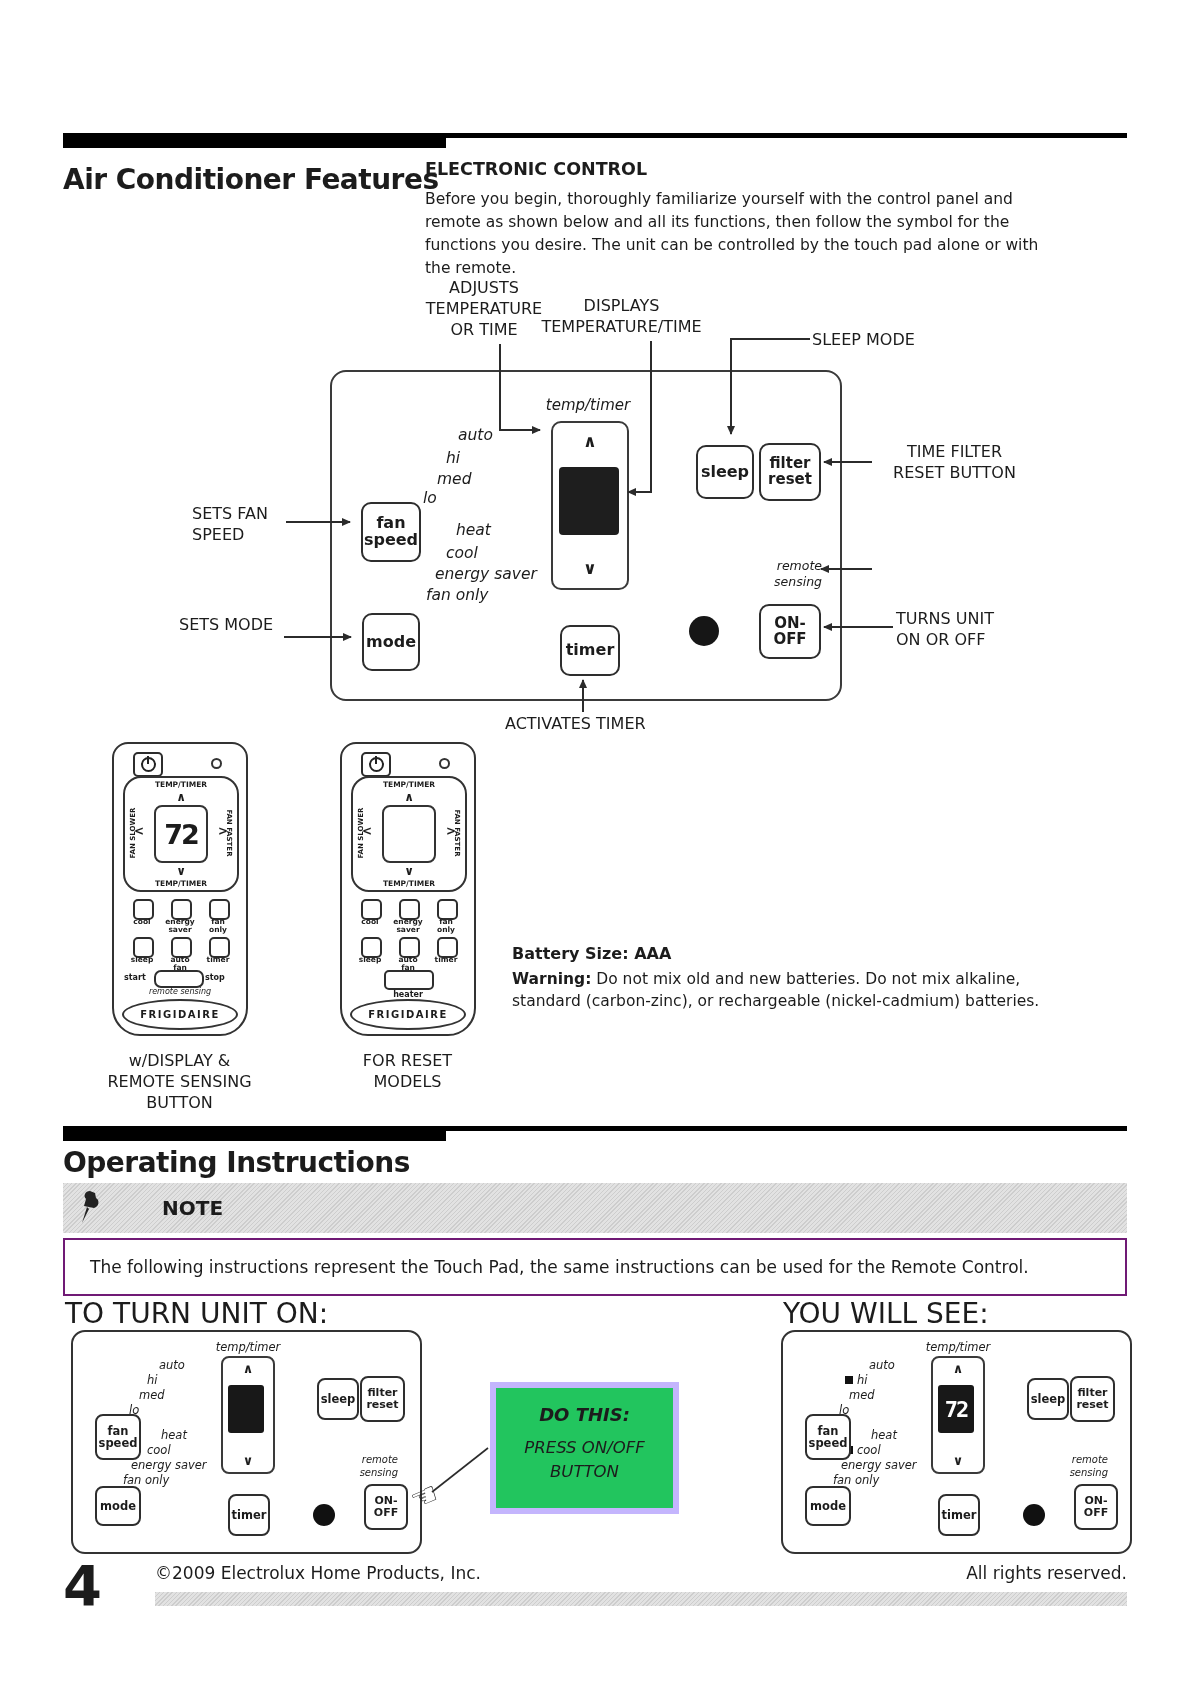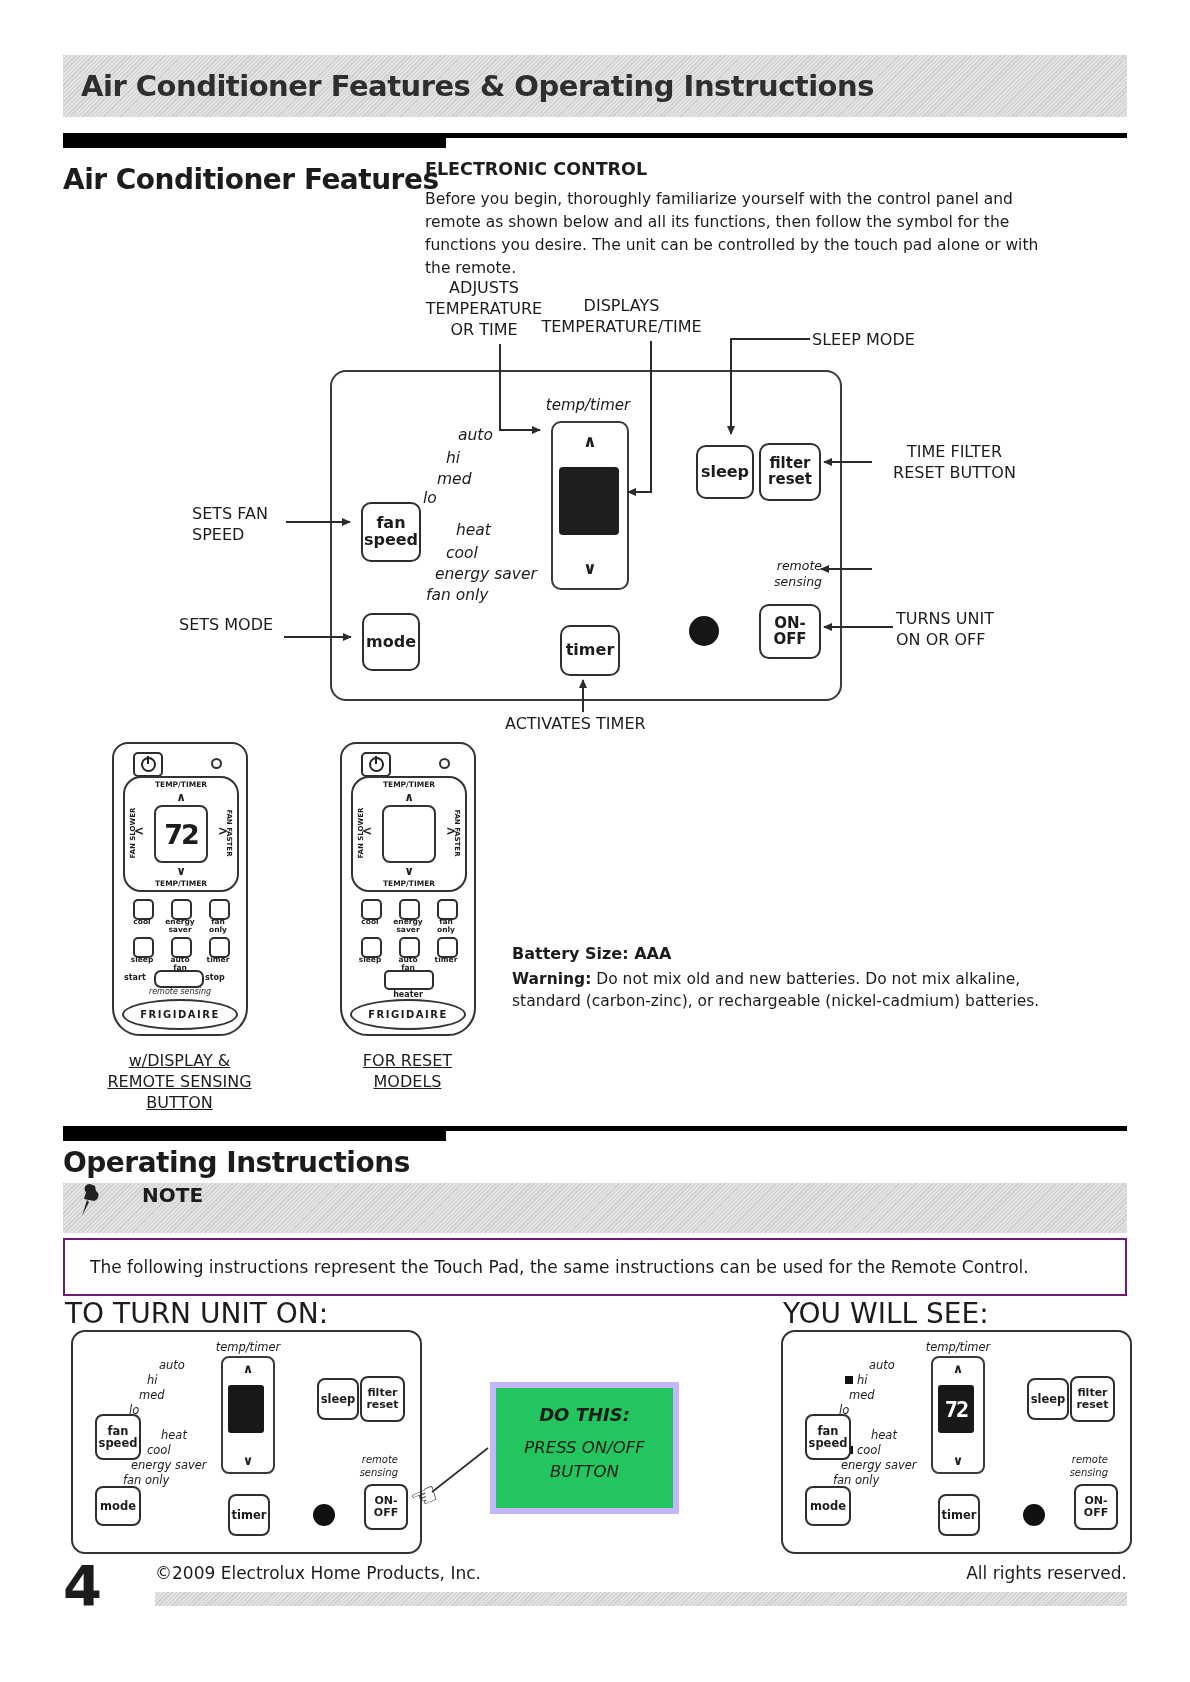--- a/index.html
+++ b/index.html
@@ -58,29 +58,29 @@
   .rbtn{width:17px;height:17px;border:2px solid #2e2e2e;border-radius:5px;background:#fff;}
   .rlab{width:40px;text-align:center;font-size:7.5px;font-weight:700;line-height:1.12;white-space:pre-line;}
   .r-start{left:10px;top:229px;font-size:8px;font-weight:700;}
   .r-stop{left:91px;top:229px;font-size:8px;font-weight:700;}
   .r-pill{left:40px;top:226px;width:46px;height:14px;border:2px solid #2e2e2e;border-radius:7px;background:#fff;}
   .r-rs{left:0;right:0;top:243px;text-align:center;font-style:italic;font-size:8px;}
   .r-hpill{left:42px;top:226px;width:46px;height:16px;border:2px solid #2e2e2e;border-radius:5px;background:#fff;}
   .r-hlab{left:0;right:0;top:246px;text-align:center;font-size:8px;font-weight:700;}
   .r-band{left:8px;top:255px;width:112px;height:27px;border:2px solid #333;border-radius:50%;
           display:flex;align-items:center;justify-content:center;font-size:10px;letter-spacing:1.5px;font-weight:600;}
-  .r-caption{font-size:16px;line-height:21px;text-align:center;text-decoration:underline;}
+  .r-caption{font-size:16px;line-height:21px;text-align:center;}
 
   
   .bat-title{left:512px;top:944px;font-size:16px;font-weight:700;}
   .bat-warn{left:512px;top:968px;width:545px;font-size:15.5px;line-height:1.45;margin:0;}
 
   
   .h-operating{left:63px;top:1146px;font-size:28px;font-weight:700;letter-spacing:-.5px;}
-  .note-banner{left:63px;top:1183px;width:1064px;height:50px;display:flex;}
+  .note-banner{left:63px;top:1183px;width:1064px;height:50px;display:flex;align-items:center;gap:20px;}
   .note-label{font-size:20px;font-weight:700;margin-left:38px;}
   .note-box{left:63px;top:1238px;width:1060px;height:54px;border:2px solid #701a75;display:flex;align-items:center;}
   .note-box p{margin:0 0 0 25px;font-size:17px;}
   .sub-head{font-size:28px;font-weight:400;}
 
   
   .mini{position:absolute;width:347px;height:220px;border:2px solid #333;border-radius:14px;background:#fff;}
   .mini *{position:absolute;}
   .mbtn{border:2px solid #2e2e2e;border-radius:8px;background:#fff;display:flex;align-items:center;justify-content:center;
         text-align:center;font-weight:700;font-size:11.5px;line-height:1.05;white-space:pre-line;}
@@ -115,23 +115,20 @@
   .f-rights{left:0;top:1563px;width:1127px;text-align:right;font-size:17px;}
   .f-strip{left:155px;top:1592px;width:972px;height:14px;}
 
   svg.overlay{position:absolute;left:0;top:0;z-index:6;pointer-events:none;}
 </style>
 </head>
 <body>
 
 <div class="page">
 
-  <div class="abs banner hatch">
-    <span>Air Conditioner Features &amp; Operating Instructions</span>
-  </div>
   <div class="abs rule-thin" style="top:133px;"></div>
   <div class="abs rule-thick" style="top:133px;"></div>
 
   <div class="abs h-features">Air Conditioner Features</div>
   <div class="abs ec-title">ELECTRONIC CONTROL</div>
   <div class="abs ec-body">Before you begin, thoroughly familiarize yourself with the control panel and remote as shown below and all its functions, then follow the symbol for the functions you desire. The unit can be controlled by the touch pad alone or with the remote.</div>
 
   <div class="abs callout ctr pre" style="left:414px;top:277px;width:140px;">ADJUSTS
 TEMPERATURE
 OR TIME</div>

